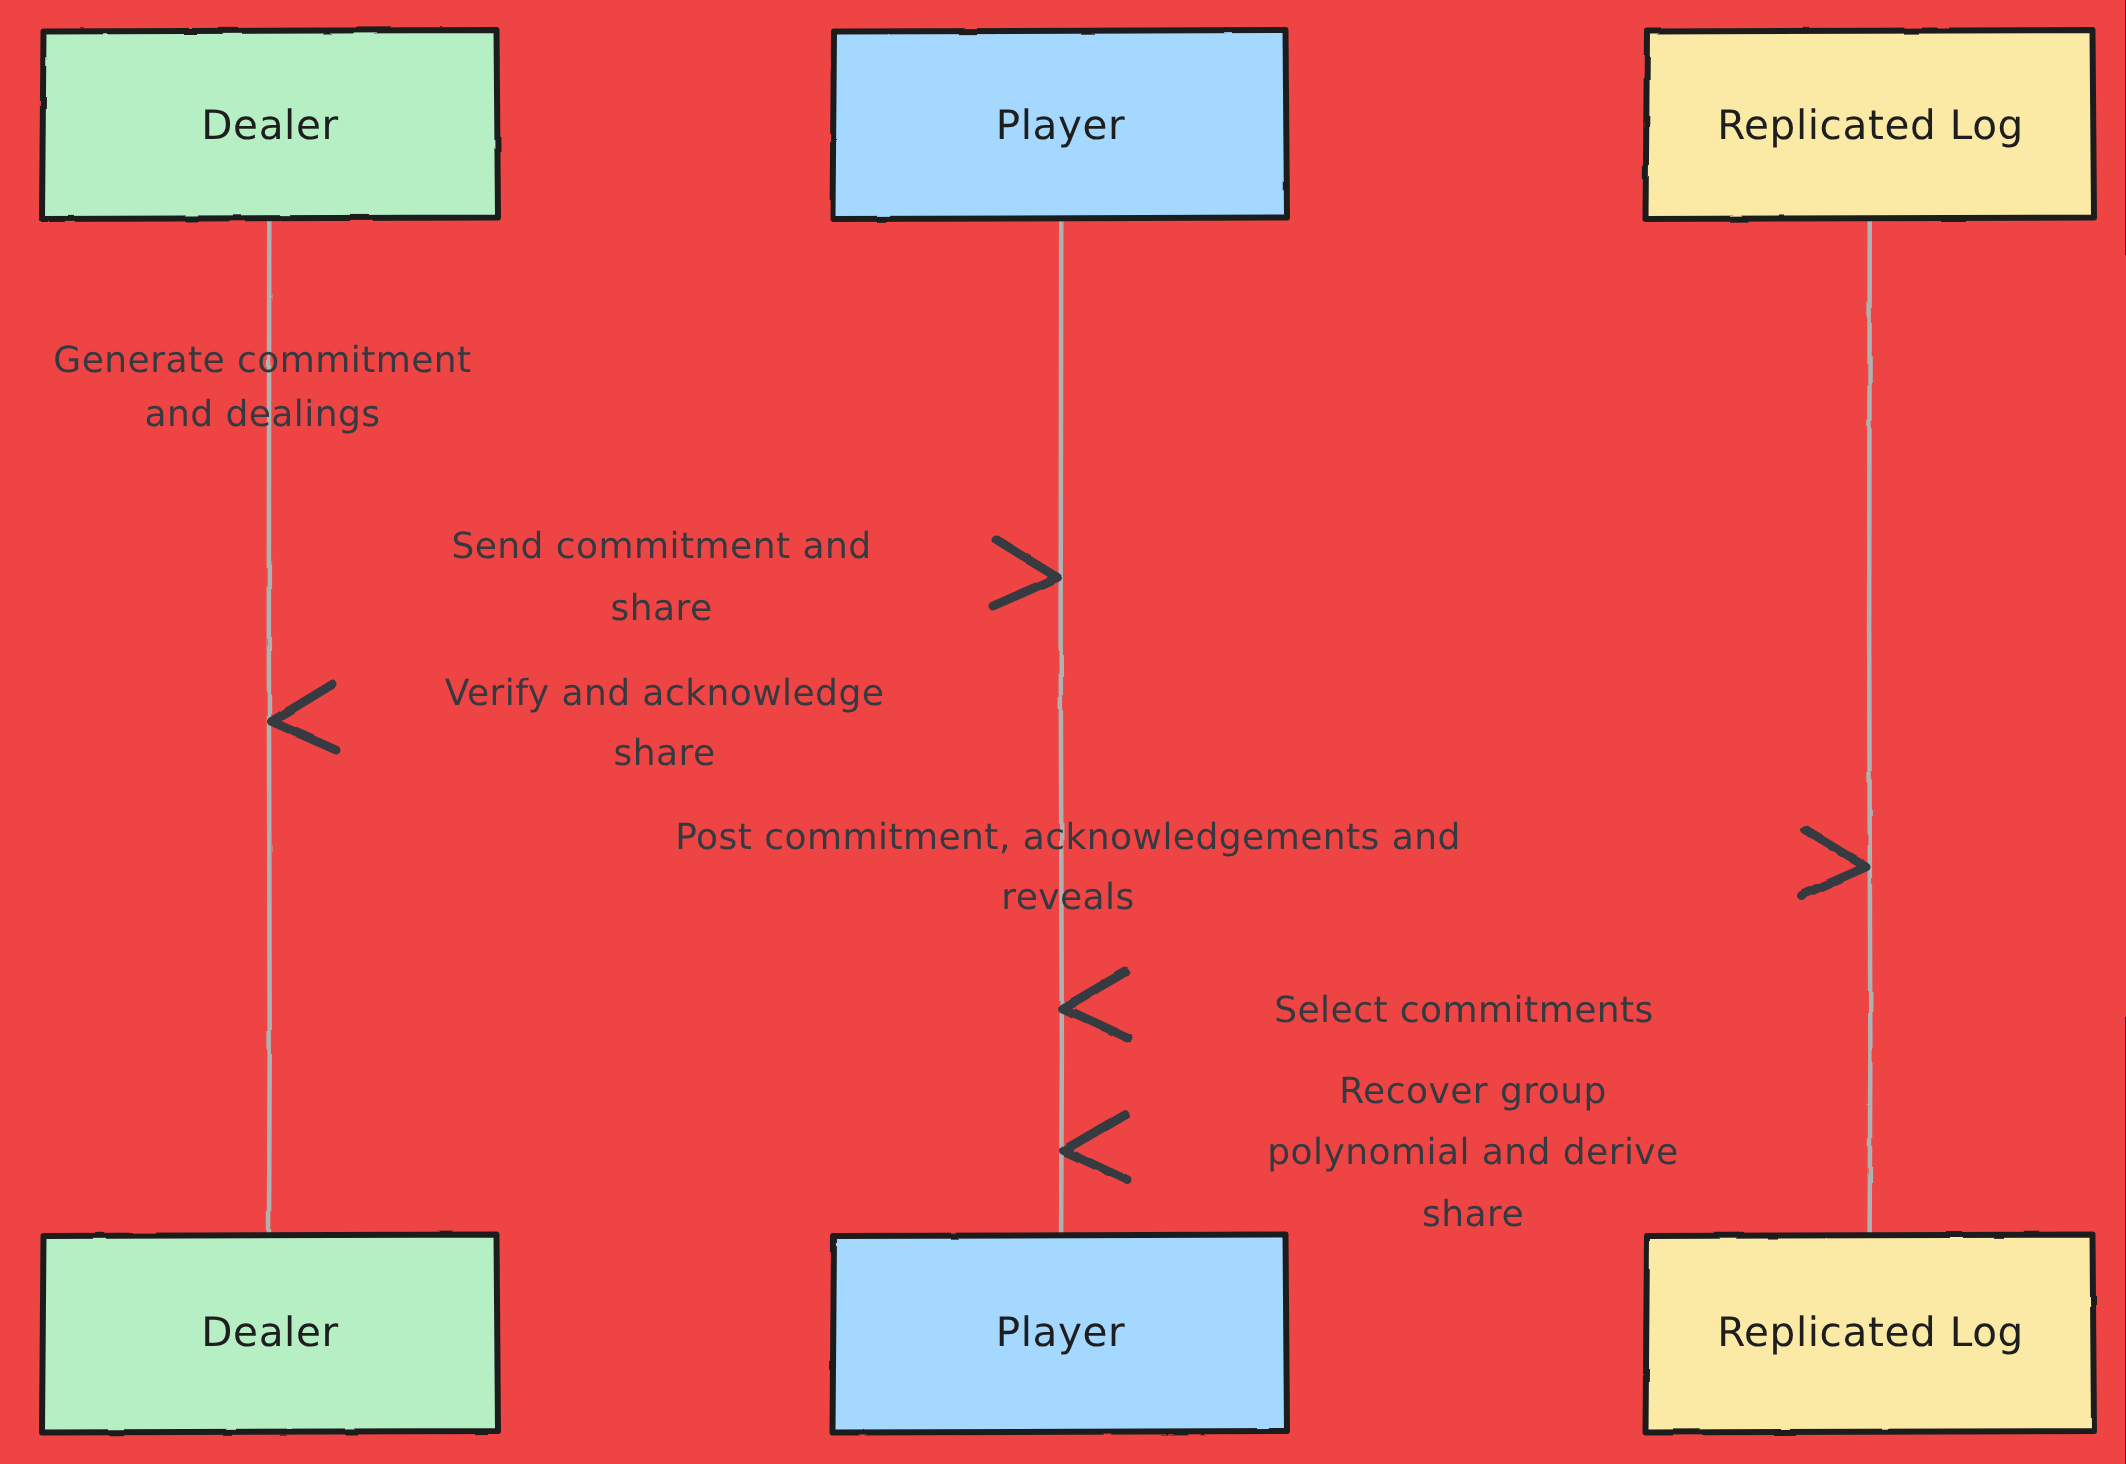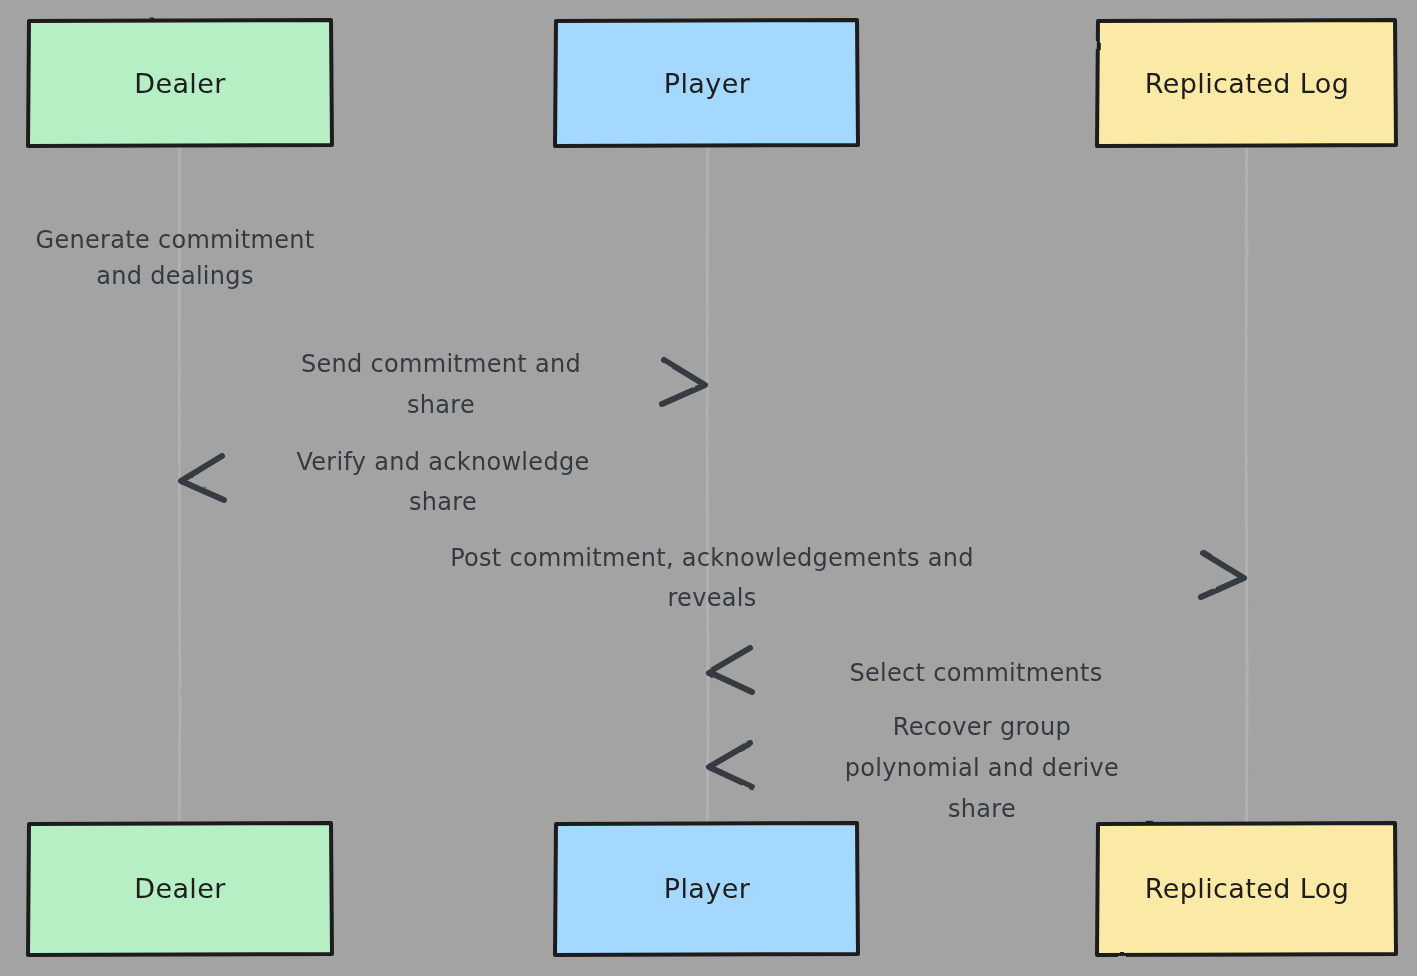--- a/index.html
+++ b/index.html
@@ -4,21 +4,21 @@
 <style>
   html, body {
     margin: 0;
     padding: 0;
     background: #000000;
   }
   #canvas {
     position: relative;
     width: 1417px;
     height: 976px;
-    background: #a3a3a3;
+    background: #ef4444;
     overflow: hidden;
     font-family: "DejaVu Sans", sans-serif;
     text-decoration: underline;
   }
   svg#diagram {
     position: absolute;
     top: 0; left: 0;
     width: 1417px;
     height: 976px;
     display: block;

